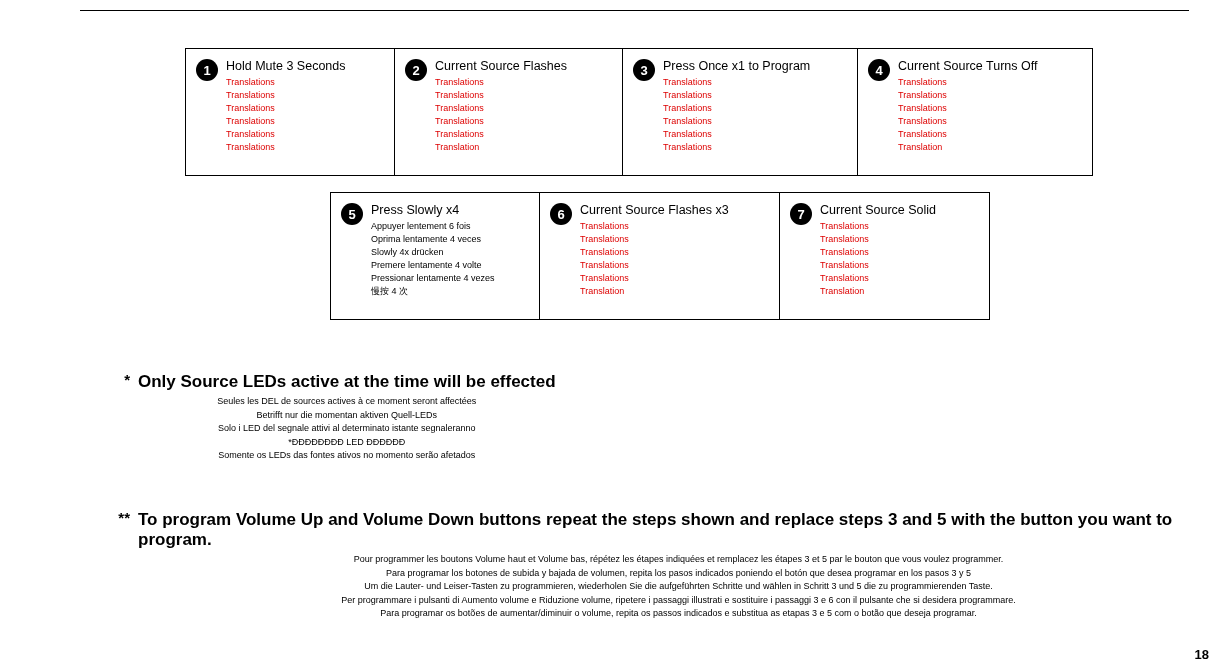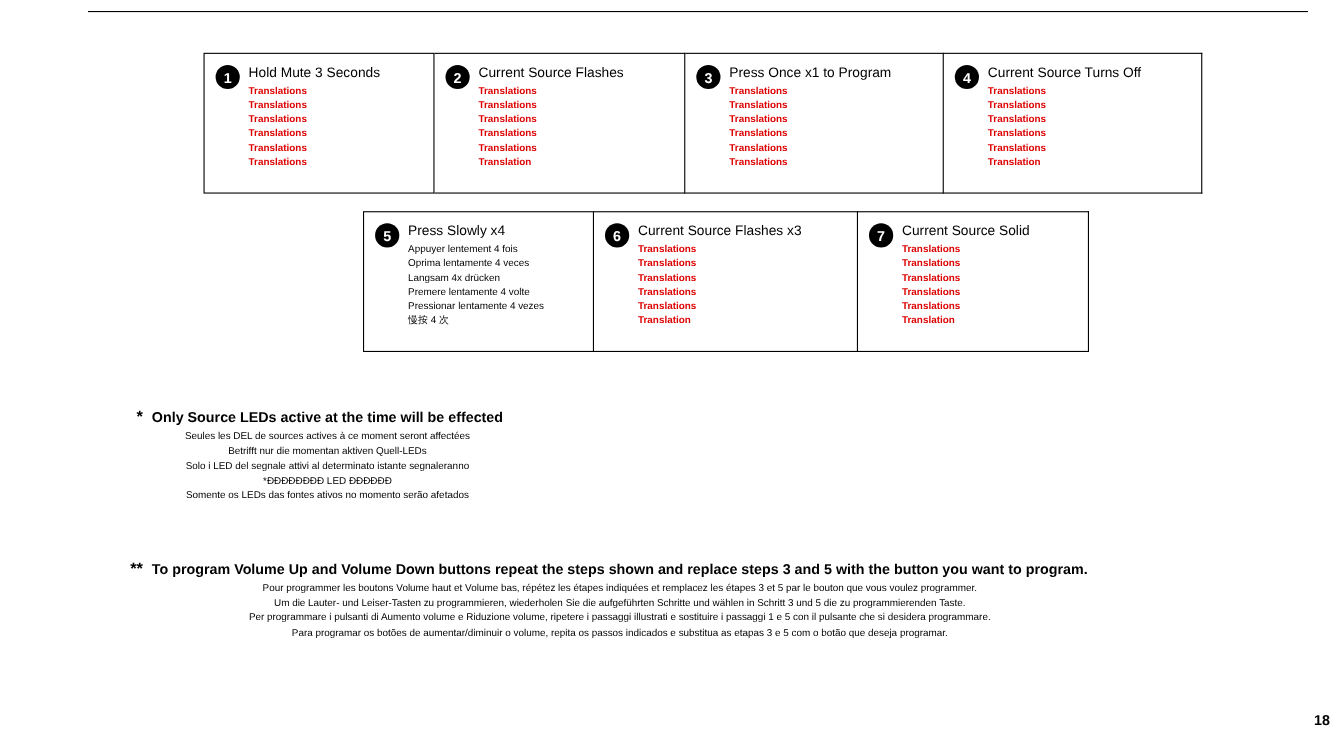--- a/index.html
+++ b/index.html
@@ -58,41 +58,41 @@
     font-weight: normal;
     font-size: 12.5px;
     margin-bottom: 3px;
     white-space: nowrap;
   }
   .trans-line {
     font-size: 9px;
     line-height: 1.45;
     white-space: nowrap;
   }
-  .red { color: #d00; font-weight: bold; }
+  .red { color: #d00; }
   .note-block {
     position: absolute;
     left: 110px;
     display: flex;
     align-items: flex-start;
     gap: 8px;
   }
   .note1 { top: 372px; }
   .note2 { top: 510px; }
   .asterisk {
     font-weight: bold;
     font-size: 15px;
     width: 20px;
     text-align: right;
     margin-top: -1px;
     flex-shrink:0;
   }
   .note-title {
     font-weight: bold;
-    font-size: 13px;
+    font-size: 17px;
     margin-bottom: 3px;
   }
   .note-line {
     font-size: 9px;
     line-height: 1.5;
     text-align: center;
   }
   .page-num {
     position: absolute;
     right: 10px;
@@ -154,23 +154,23 @@
         <div class="trans-line red">Translations</div>
         <div class="trans-line red">Translation</div>
       </div>
     </div>
   </div>
 <div class="row2" id="row2">
     <div class="step-box" style="width: 210px;">
       <div class="num-circle">5</div>
       <div>
         <div class="step-title">Press Slowly x4</div>
-        <div class="trans-line">Appuyer lentement 4 fois</div>
+        <div class="trans-line">Appuyer lentement 6 fois</div>
         <div class="trans-line">Oprima lentamente 4 veces</div>
-        <div class="trans-line">Langsam 4x drücken</div>
+        <div class="trans-line">Slowly 4x drücken</div>
         <div class="trans-line">Premere lentamente 4 volte</div>
         <div class="trans-line">Pressionar lentamente 4 vezes</div>
         <div class="trans-line">慢按 4 次</div>
       </div>
     </div>
     <div class="step-box" style="width: 240px;">
       <div class="num-circle">6</div>
       <div>
         <div class="step-title">Current Source Flashes x3</div>
         <div class="trans-line red">Translations</div>
@@ -208,20 +208,21 @@
       </div>
   </div>
 </div>
 
 <div class="note-block note2">
   <div class="asterisk">**</div>
   <div>
     <div class="note-title">To program Volume Up and Volume Down buttons repeat the steps shown and replace steps 3 and 5 with the button you want to program.</div>
     <div id="note2lines">
         <div class="note-line">Pour programmer les boutons Volume haut et Volume bas, répétez les étapes indiquées et remplacez les étapes 3 et 5 par le bouton que vous voulez programmer.</div>
+        <div class="note-line">Para programar los botones de subida y bajada de volumen, repita los pasos indicados poniendo el botón que desea programar en los pasos 3 y 5</div>
         <div class="note-line">Um die Lauter- und Leiser-Tasten zu programmieren, wiederholen Sie die aufgeführten Schritte und wählen in Schritt 3 und 5 die zu programmierenden Taste.</div>
-        <div class="note-line">Per programmare i pulsanti di Aumento volume e Riduzione volume, ripetere i passaggi illustrati e sostituire i passaggi 1 e 5 con il pulsante che si desidera programmare.</div>
+        <div class="note-line">Per programmare i pulsanti di Aumento volume e Riduzione volume, ripetere i passaggi illustrati e sostituire i passaggi 3 e 6 con il pulsante che si desidera programmare.</div>
         <div class="note-line">Para programar os botões de aumentar/diminuir o volume, repita os passos indicados e substitua as etapas 3 e 5 com o botão que deseja programar.</div>
       </div>
   </div>
 </div>
 
 <div class="page-num">18</div>
 
 </body></html>

